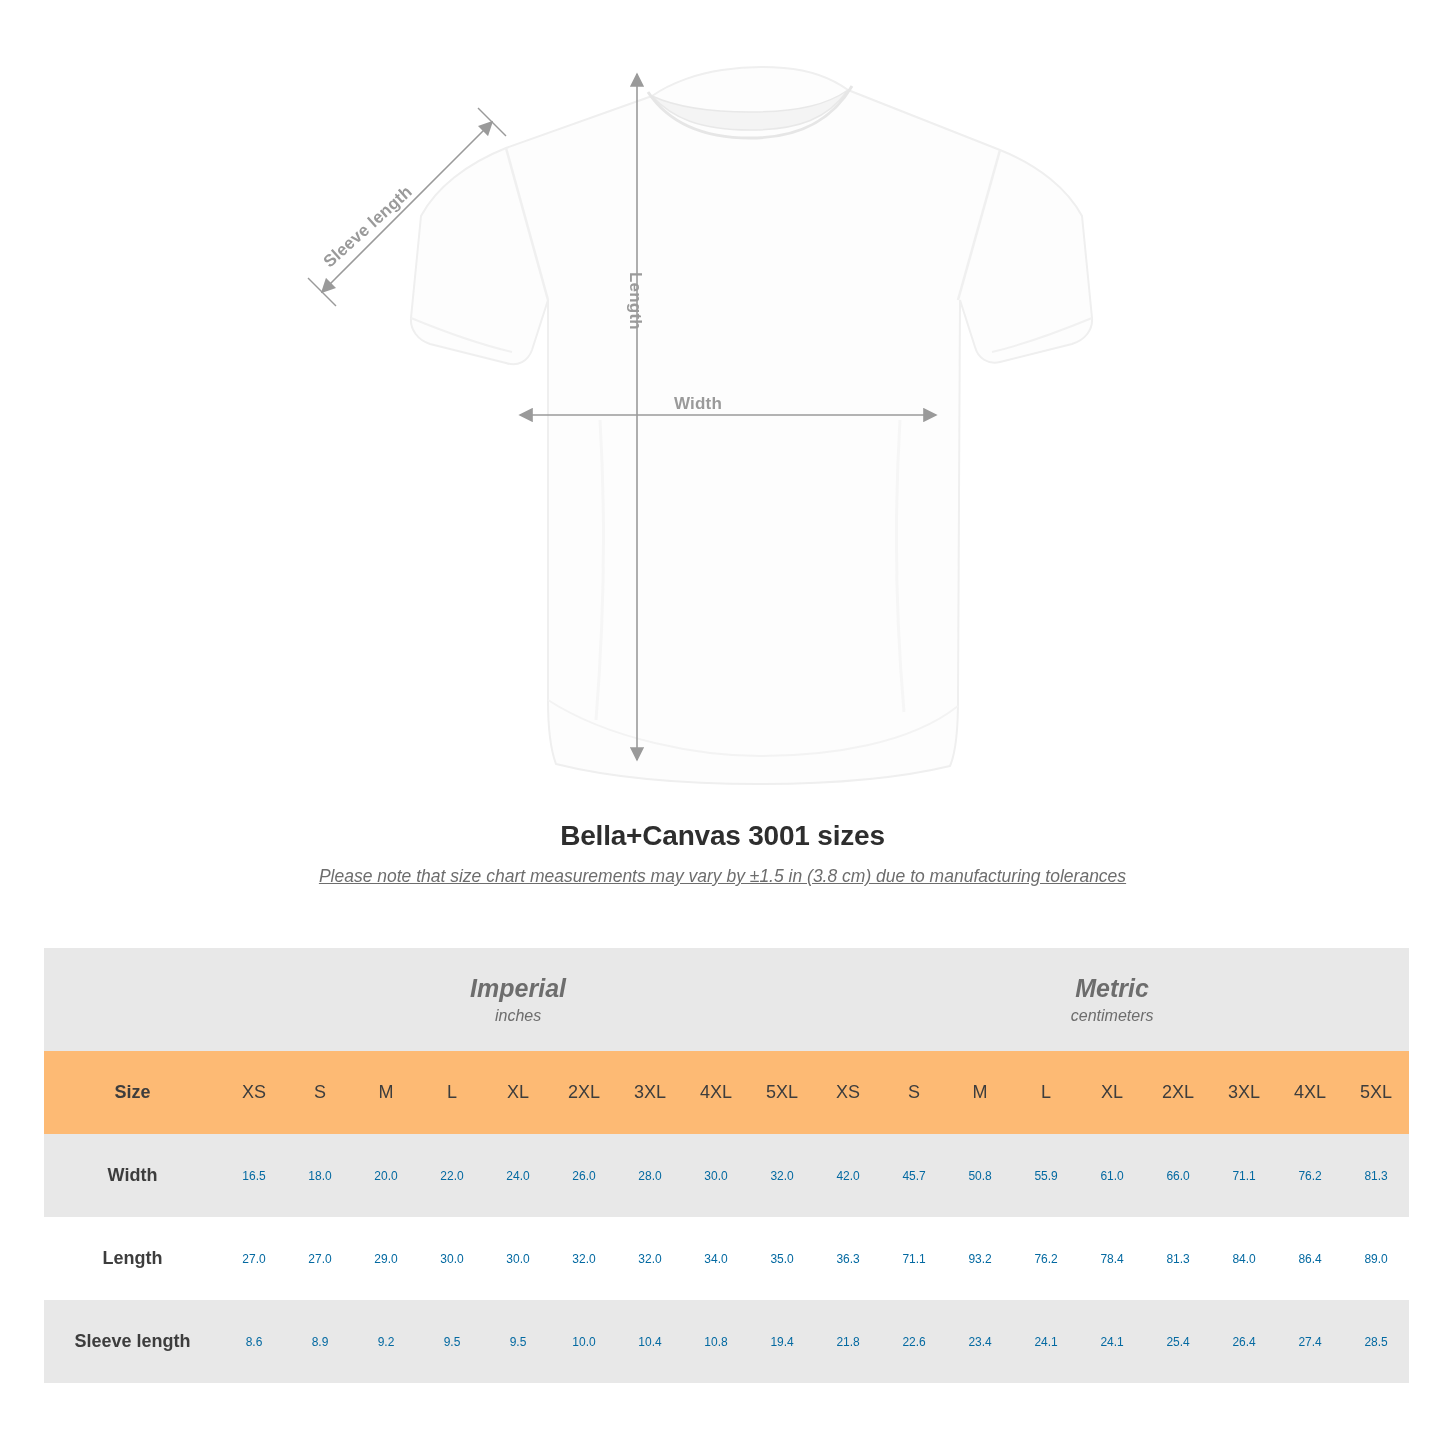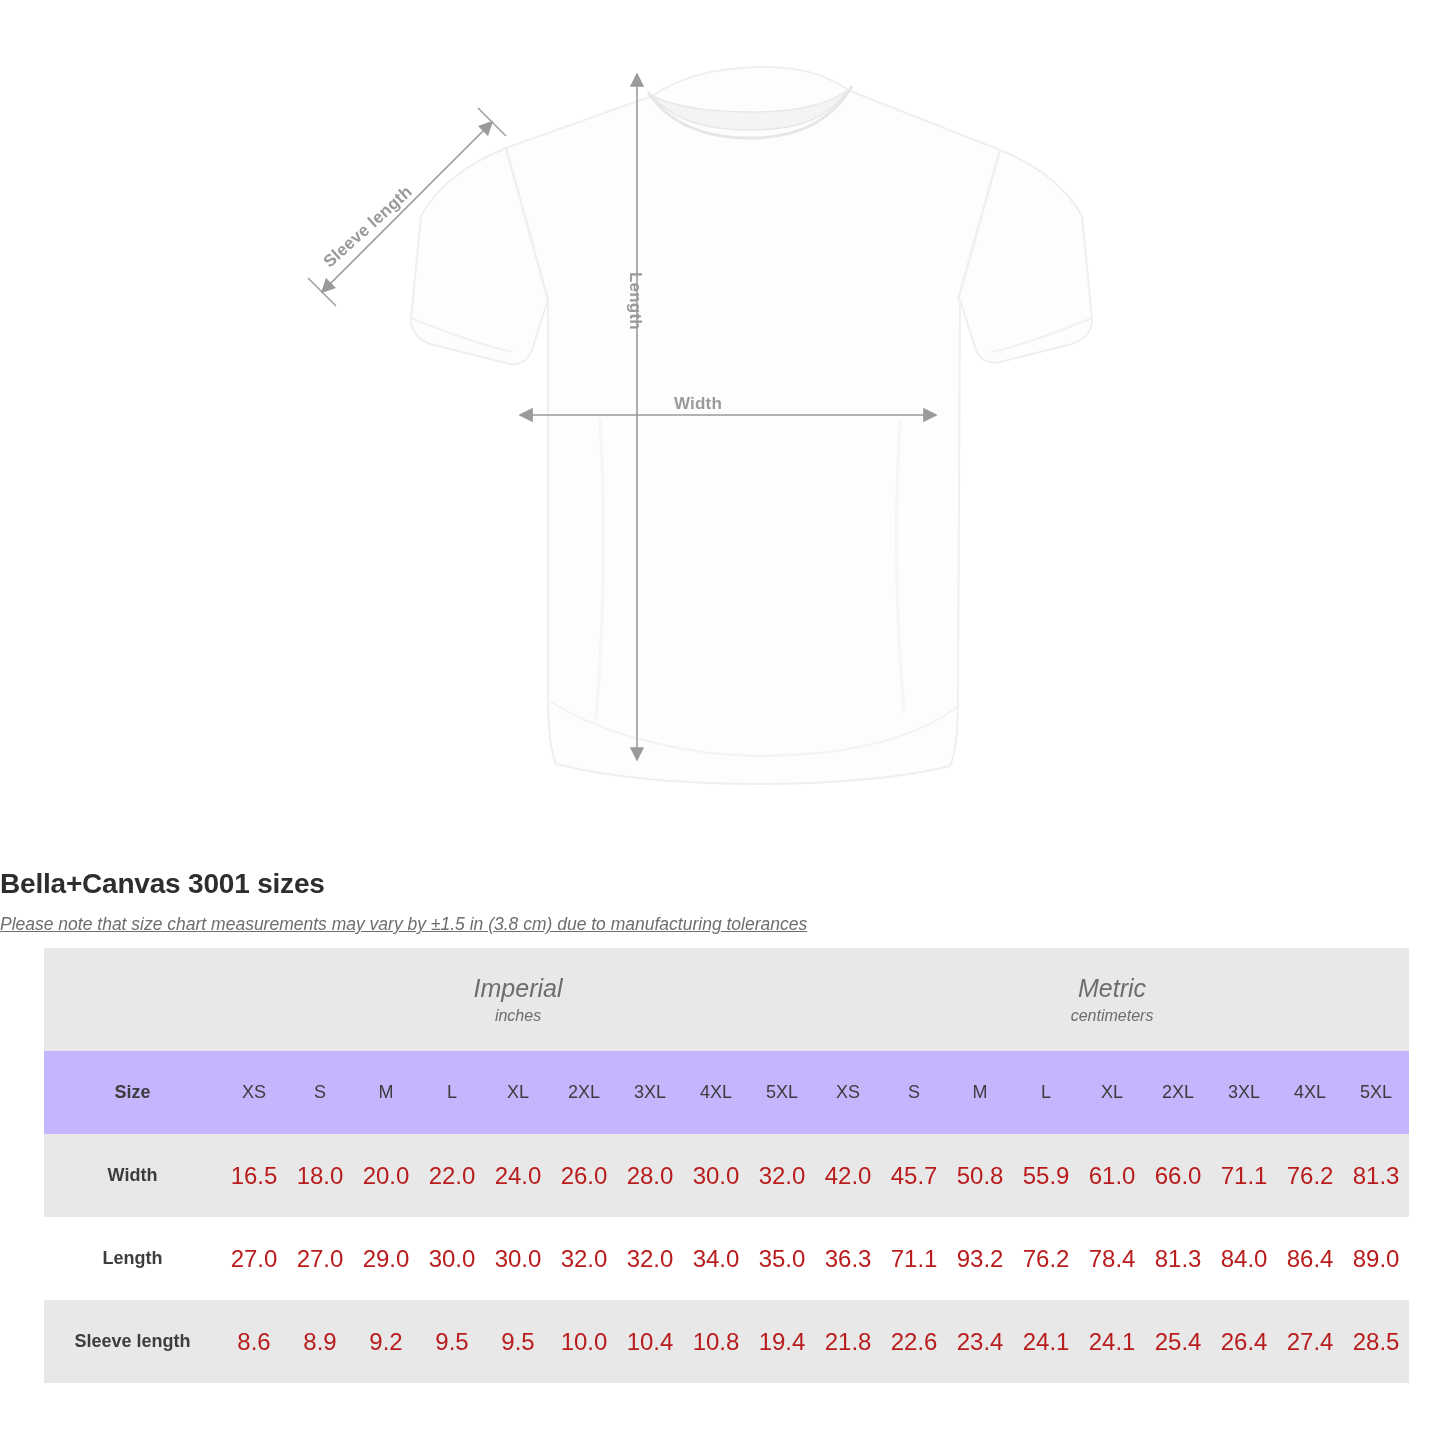--- a/index.html
+++ b/index.html
@@ -52,22 +52,23 @@
     left: 333px;
     top: 252px;
     transform: rotate(-42deg);
     transform-origin: left bottom;
   }
 
   
   #title-block {
     position: absolute;
     left: 0;
-    top: 868px;
+    top: 820px;
     width: 1445px;
+    text-align: center;
   }
   #chart-title {
     font-size: 28px;
     font-weight: bold;
     color: #2e2e2e;
     margin: 0;
     letter-spacing: -0.2px;
   }
   #chart-note {
     margin: 14px 0 0 0;
@@ -95,36 +96,36 @@
   }
   .unit-head {
     height: 103px;
     text-align: center;
     vertical-align: middle;
     background: #e8e8e8;
   }
   .unit-head .unit-name {
     font-size: 25px;
     font-style: italic;
-    font-weight: normal;
+    font-weight: bold;
     color: #6d6d6d;
     line-height: 1.15;
   }
   .unit-head .unit-sub {
     font-size: 16px;
     font-style: italic;
     color: #6d6d6d;
     margin-top: 4px;
   }
   .row-head-cell {
     background: #e8e8e8;
   }
   tr.r-size td {
     height: 83px;
-    background: #c4b5fd;
+    background: #fdba74;
   }
   tr.r-odd td {
     height: 83px;
     background: #e8e8e8;
   }
   tr.r-even td {
     height: 83px;
     background: #ffffff;
   }
   .rowlabel {
@@ -137,22 +138,22 @@
   .sizecell {
     text-align: center;
     vertical-align: middle;
     font-size: 18px;
     font-weight: normal;
     color: #3d3d3d;
   }
   .valcell {
     text-align: center;
     vertical-align: middle;
-    font-size: 24px;
-    color: #b91c1c;
+    font-size: 12px;
+    color: #0369a1;
   }
 </style>
 </head>
 <body>
 
 <div id="illustration">
 
   <svg id="shirt-svg" width="1445" height="830" viewBox="0 0 1445 830">
     <defs>
       <marker id="arrhead" markerWidth="9" markerHeight="9" refX="8" refY="4.5" orient="auto">

